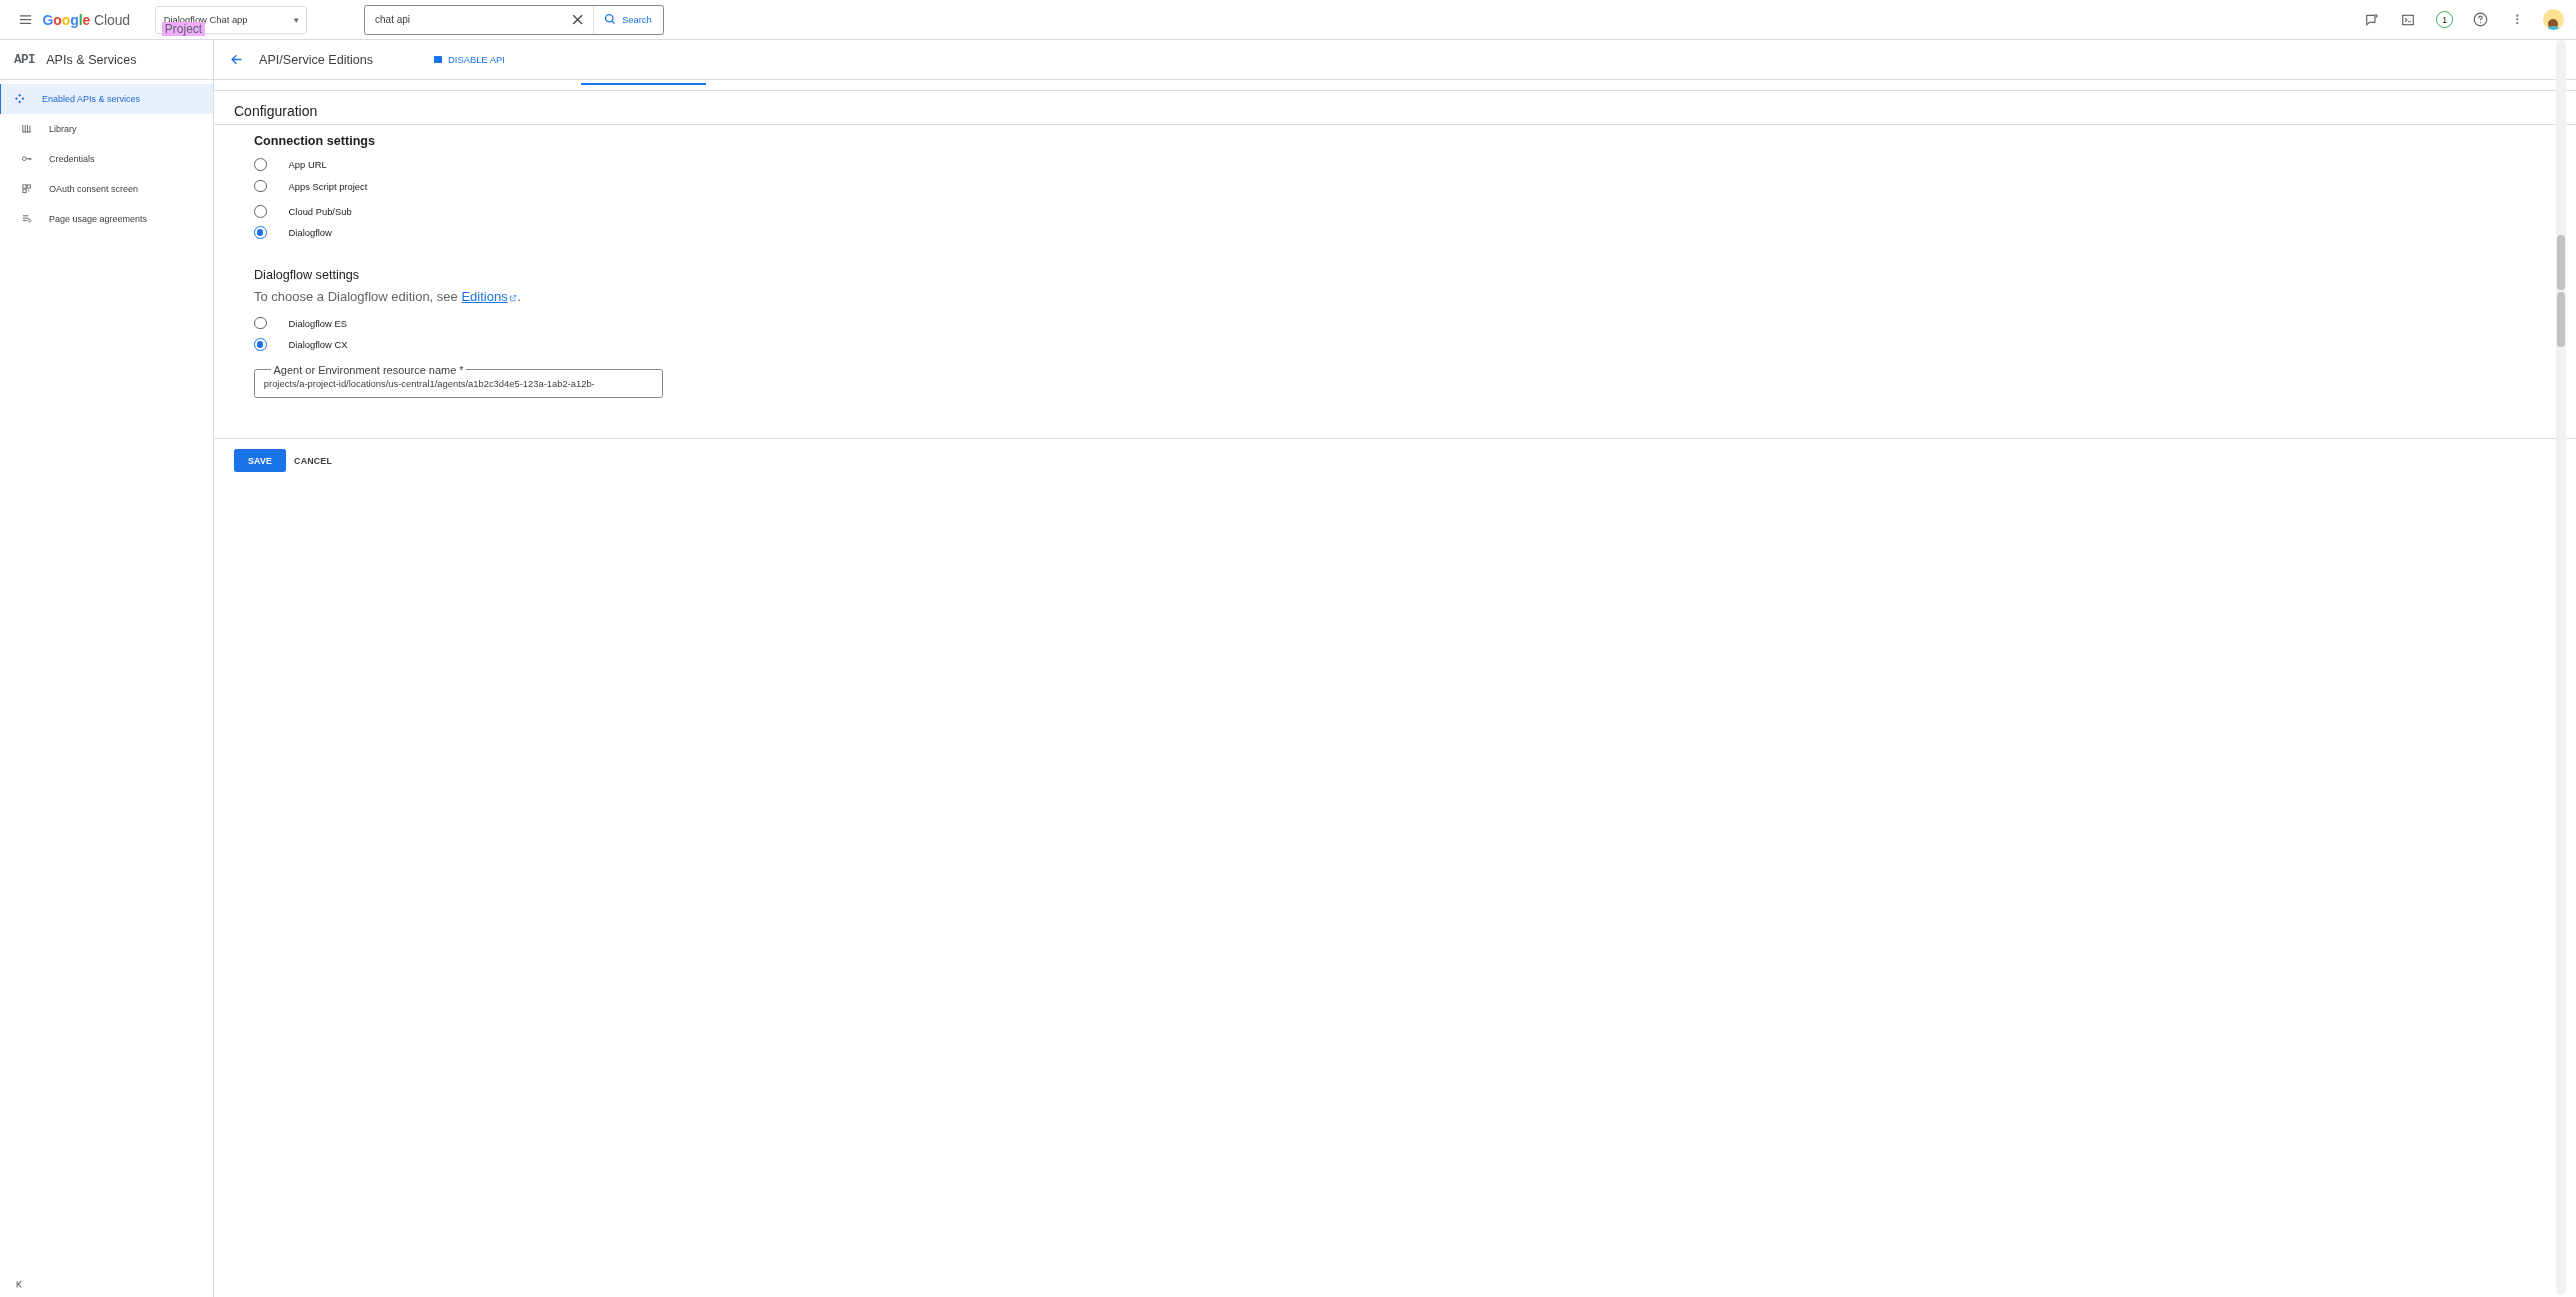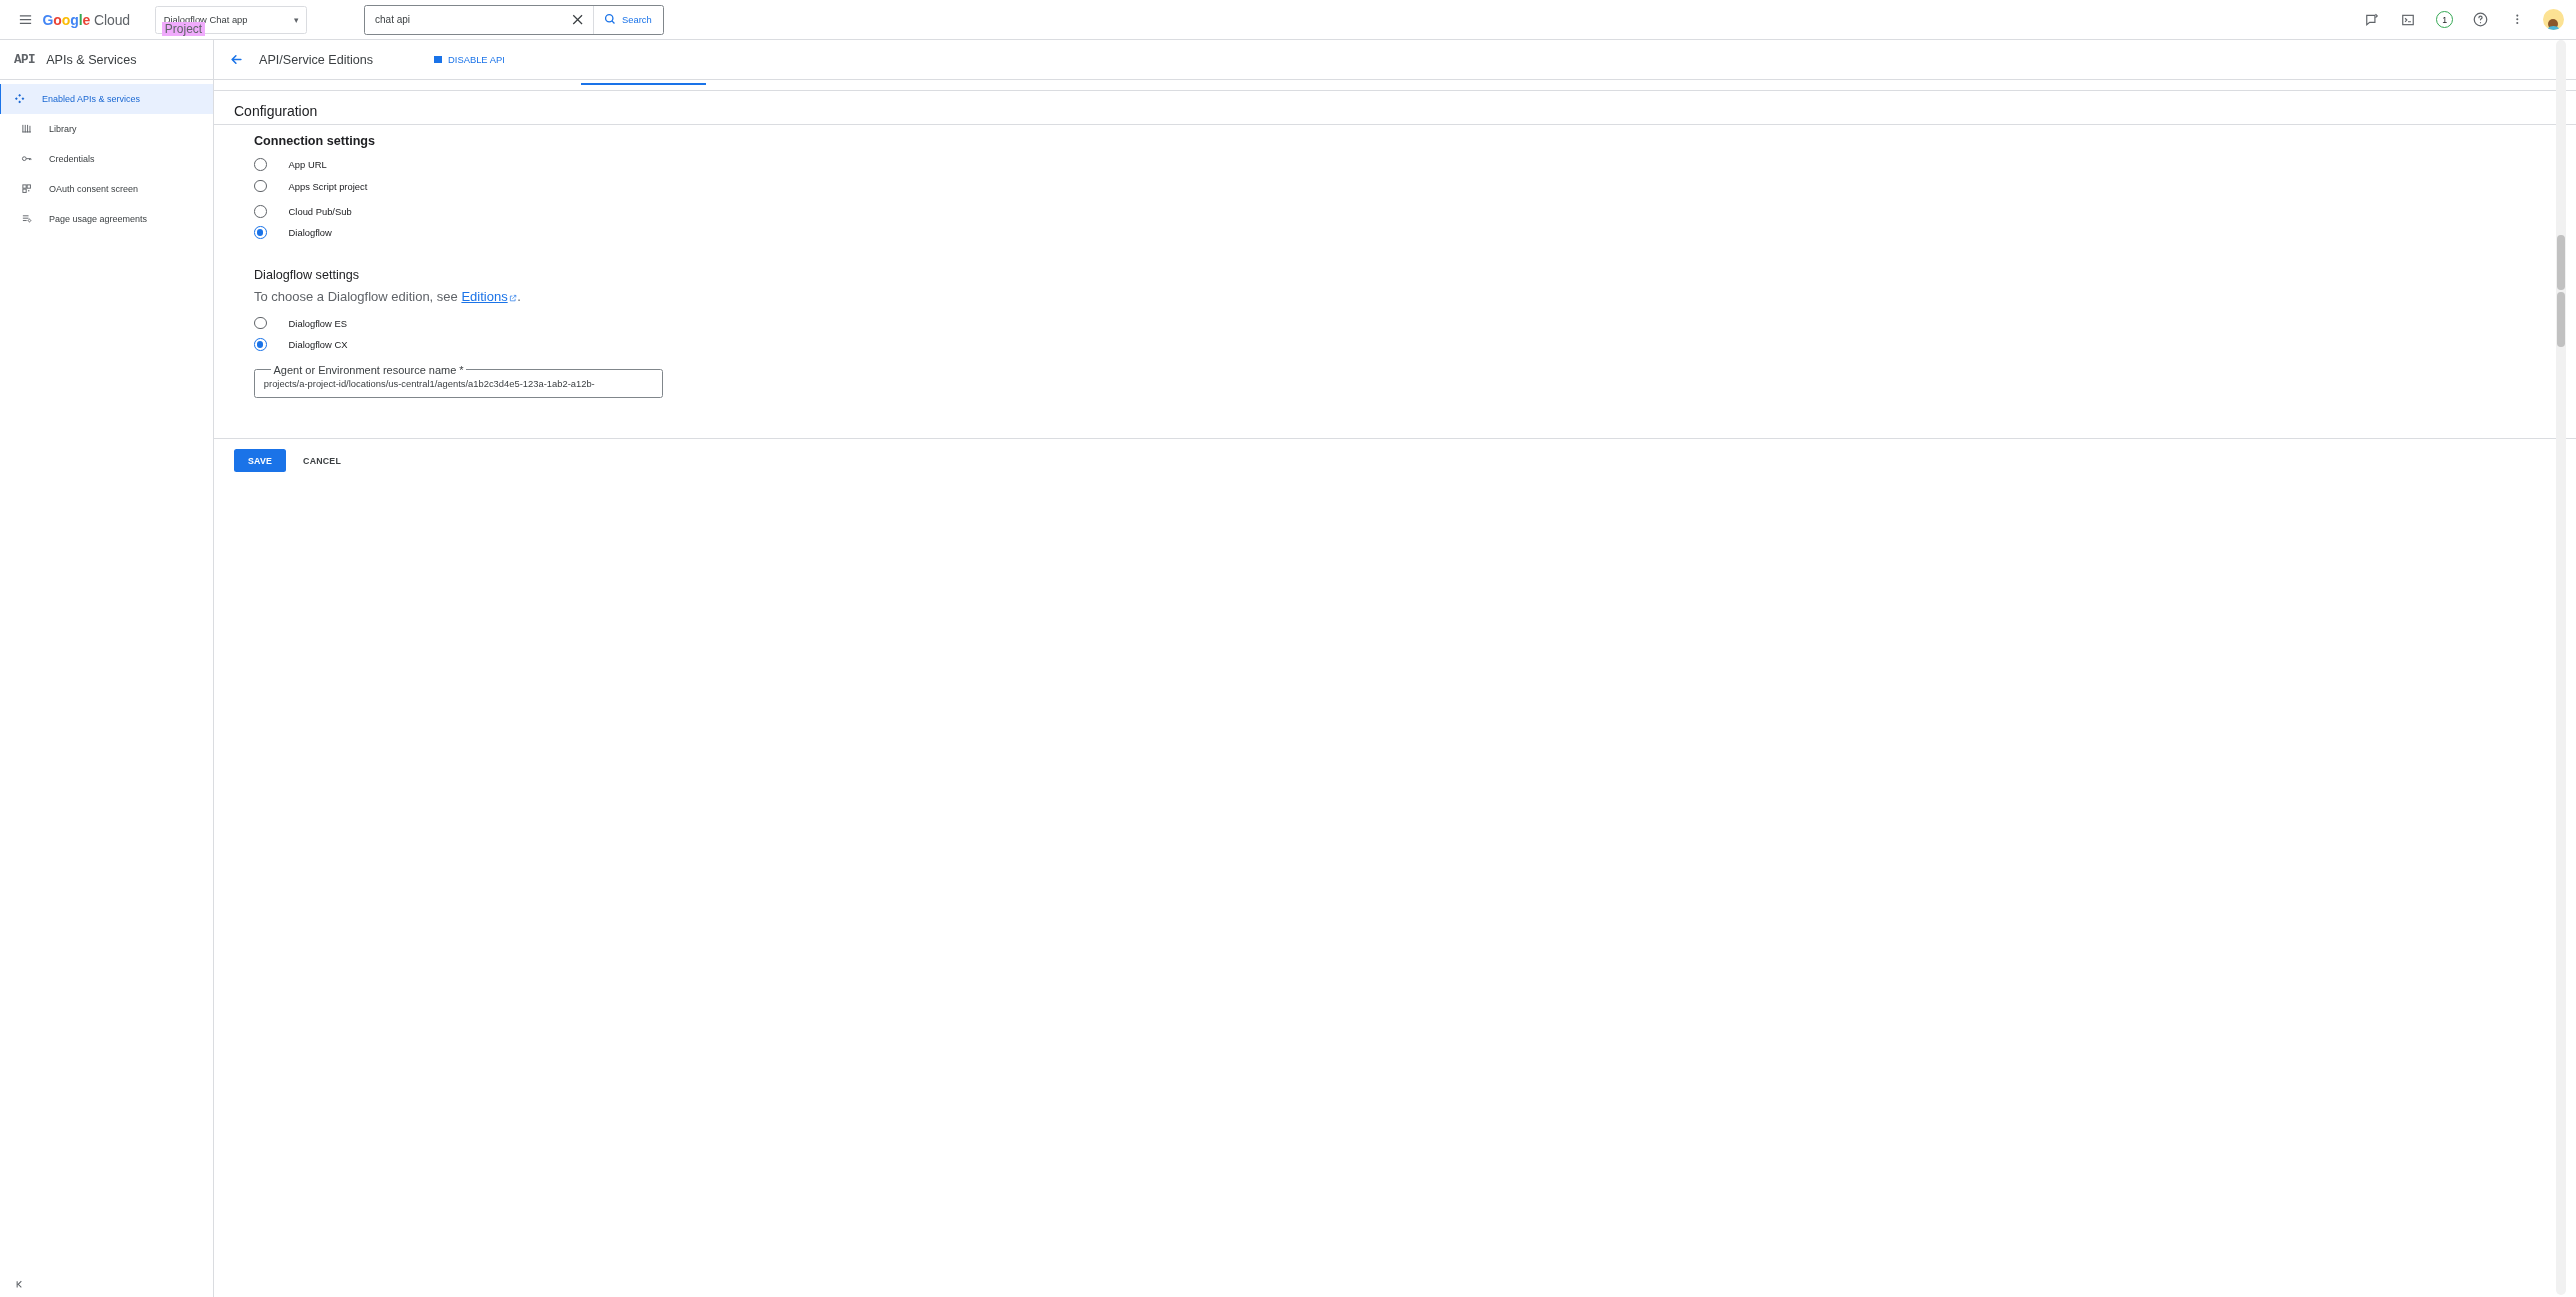--- a/index.html
+++ b/index.html
@@ -69,21 +69,21 @@
 .radio .label { font-size: 9.4px; color: #202124; }
 
 .helper { margin: 5px 0 8.8px 40px; font-size: 13px; color: #5f6368; }
 .helper a { color: #1a73e8; text-decoration: underline; }
 .ext-icon { display: inline-block; vertical-align: -1.3px; margin-left: 1.3px; }
 
 .field { position: relative; margin: 14px 0 0 40px; width: 409px; }
 .field .floating { position: absolute; top: -5px; left: 17px; background: #fff; padding: 0 2.5px; font-size: 11px; color: #3c4043; font-weight: 500; }
 .field input { width: 100%; height: 29px; border: 0.6px solid #80868b; border-radius: 2.5px; padding: 0 8.8px; font-size: 9.4px; color: #3c4043; outline: none; }
 
-.footer { border-top: 0.6px solid #dadce0; margin-top: 40px; padding: 10px 20px; display: flex; align-items: center; gap: 17px; }
+.footer { border-top: 0.6px solid #dadce0; margin-top: 40px; padding: 10px 20px; display: flex; align-items: center; gap: 8px; }
 .btn-save { background: #1a73e8; color: #fff; border: none; border-radius: 2.5px; height: 22.7px; padding: 0 14px; font-size: 8.8px; font-weight: 600; letter-spacing: 0.2px; cursor: pointer; }
 .btn-cancel { background: none; border: none; color: #3c4043; font-size: 8.8px; font-weight: 600; letter-spacing: 0.2px; cursor: pointer; }
 
 .scroll-track { position: fixed; right: 10px; top: 40px; bottom: 2.5px; width: 10px; background: #f1f1f1; border-radius: 5px; }
 .scroll-thumb { position: absolute; left: 1.3px; width: 7.6px; background: #c1c1c1; border-radius: 3.8px; }
 .scroll-thumb.t1 { top: 195px; height: 55px; }
 .scroll-thumb.t2 { top: 252px; height: 55px; }
 
 svg { display: block; }
 </style>

